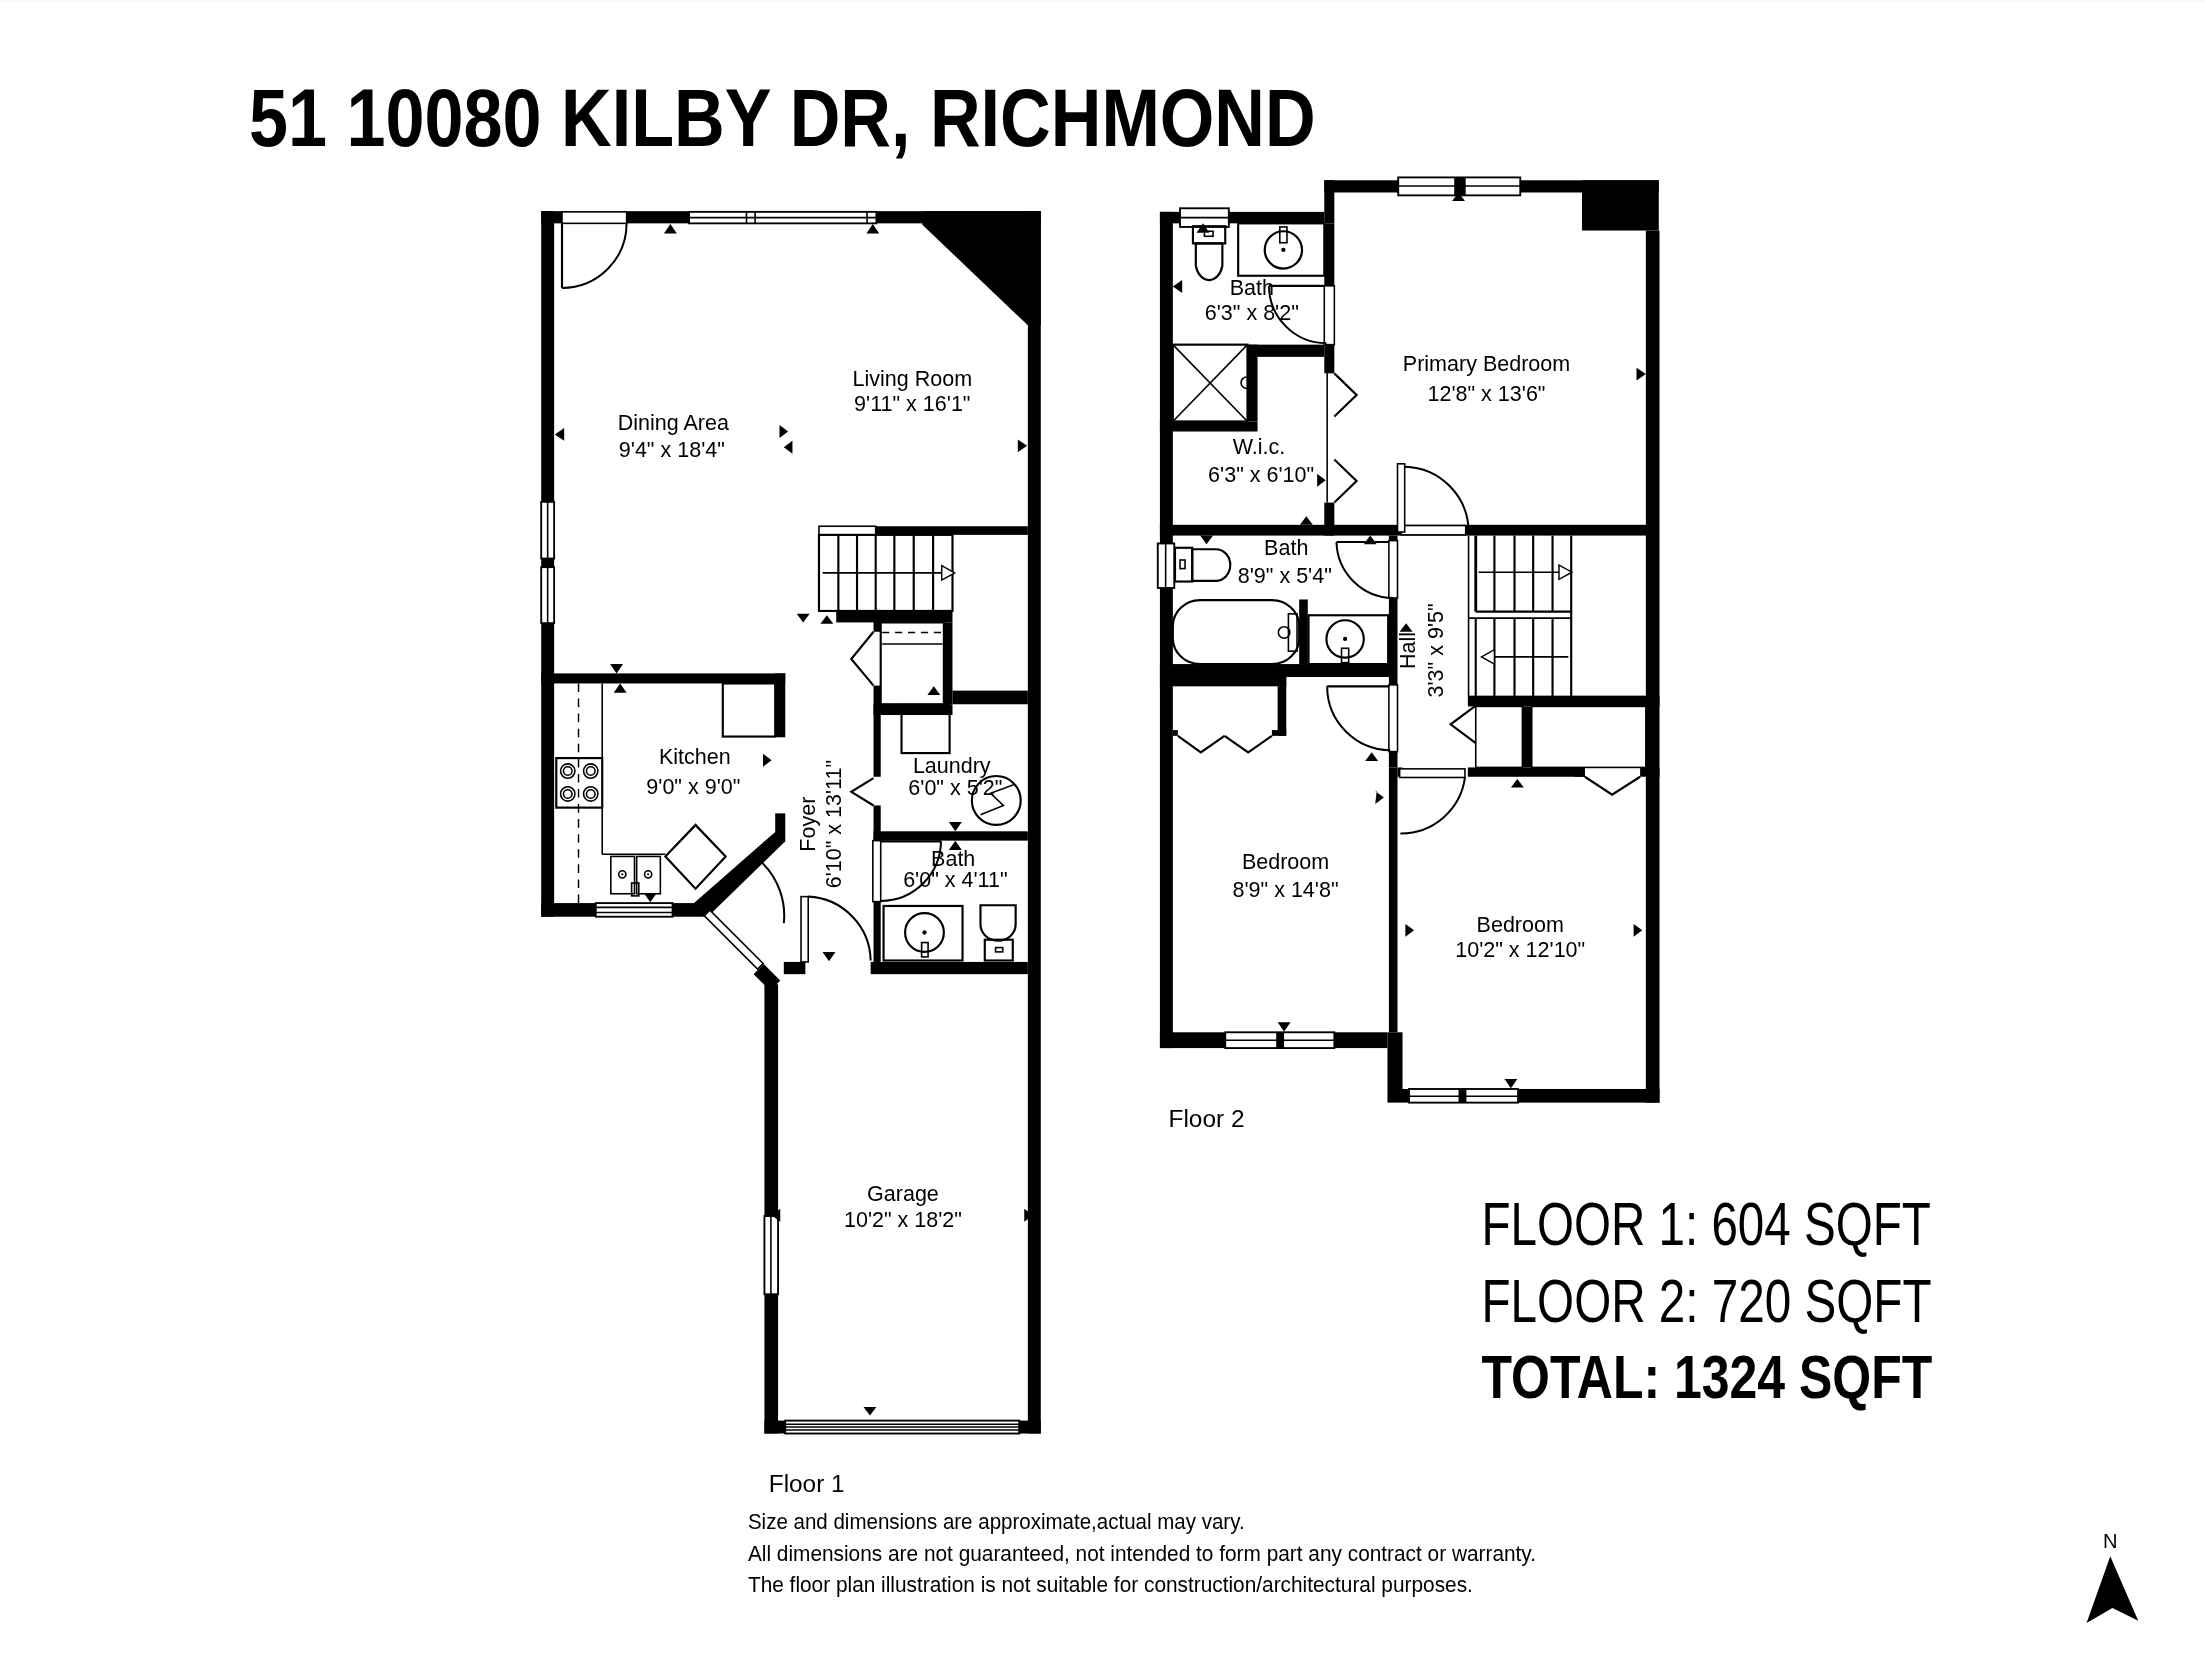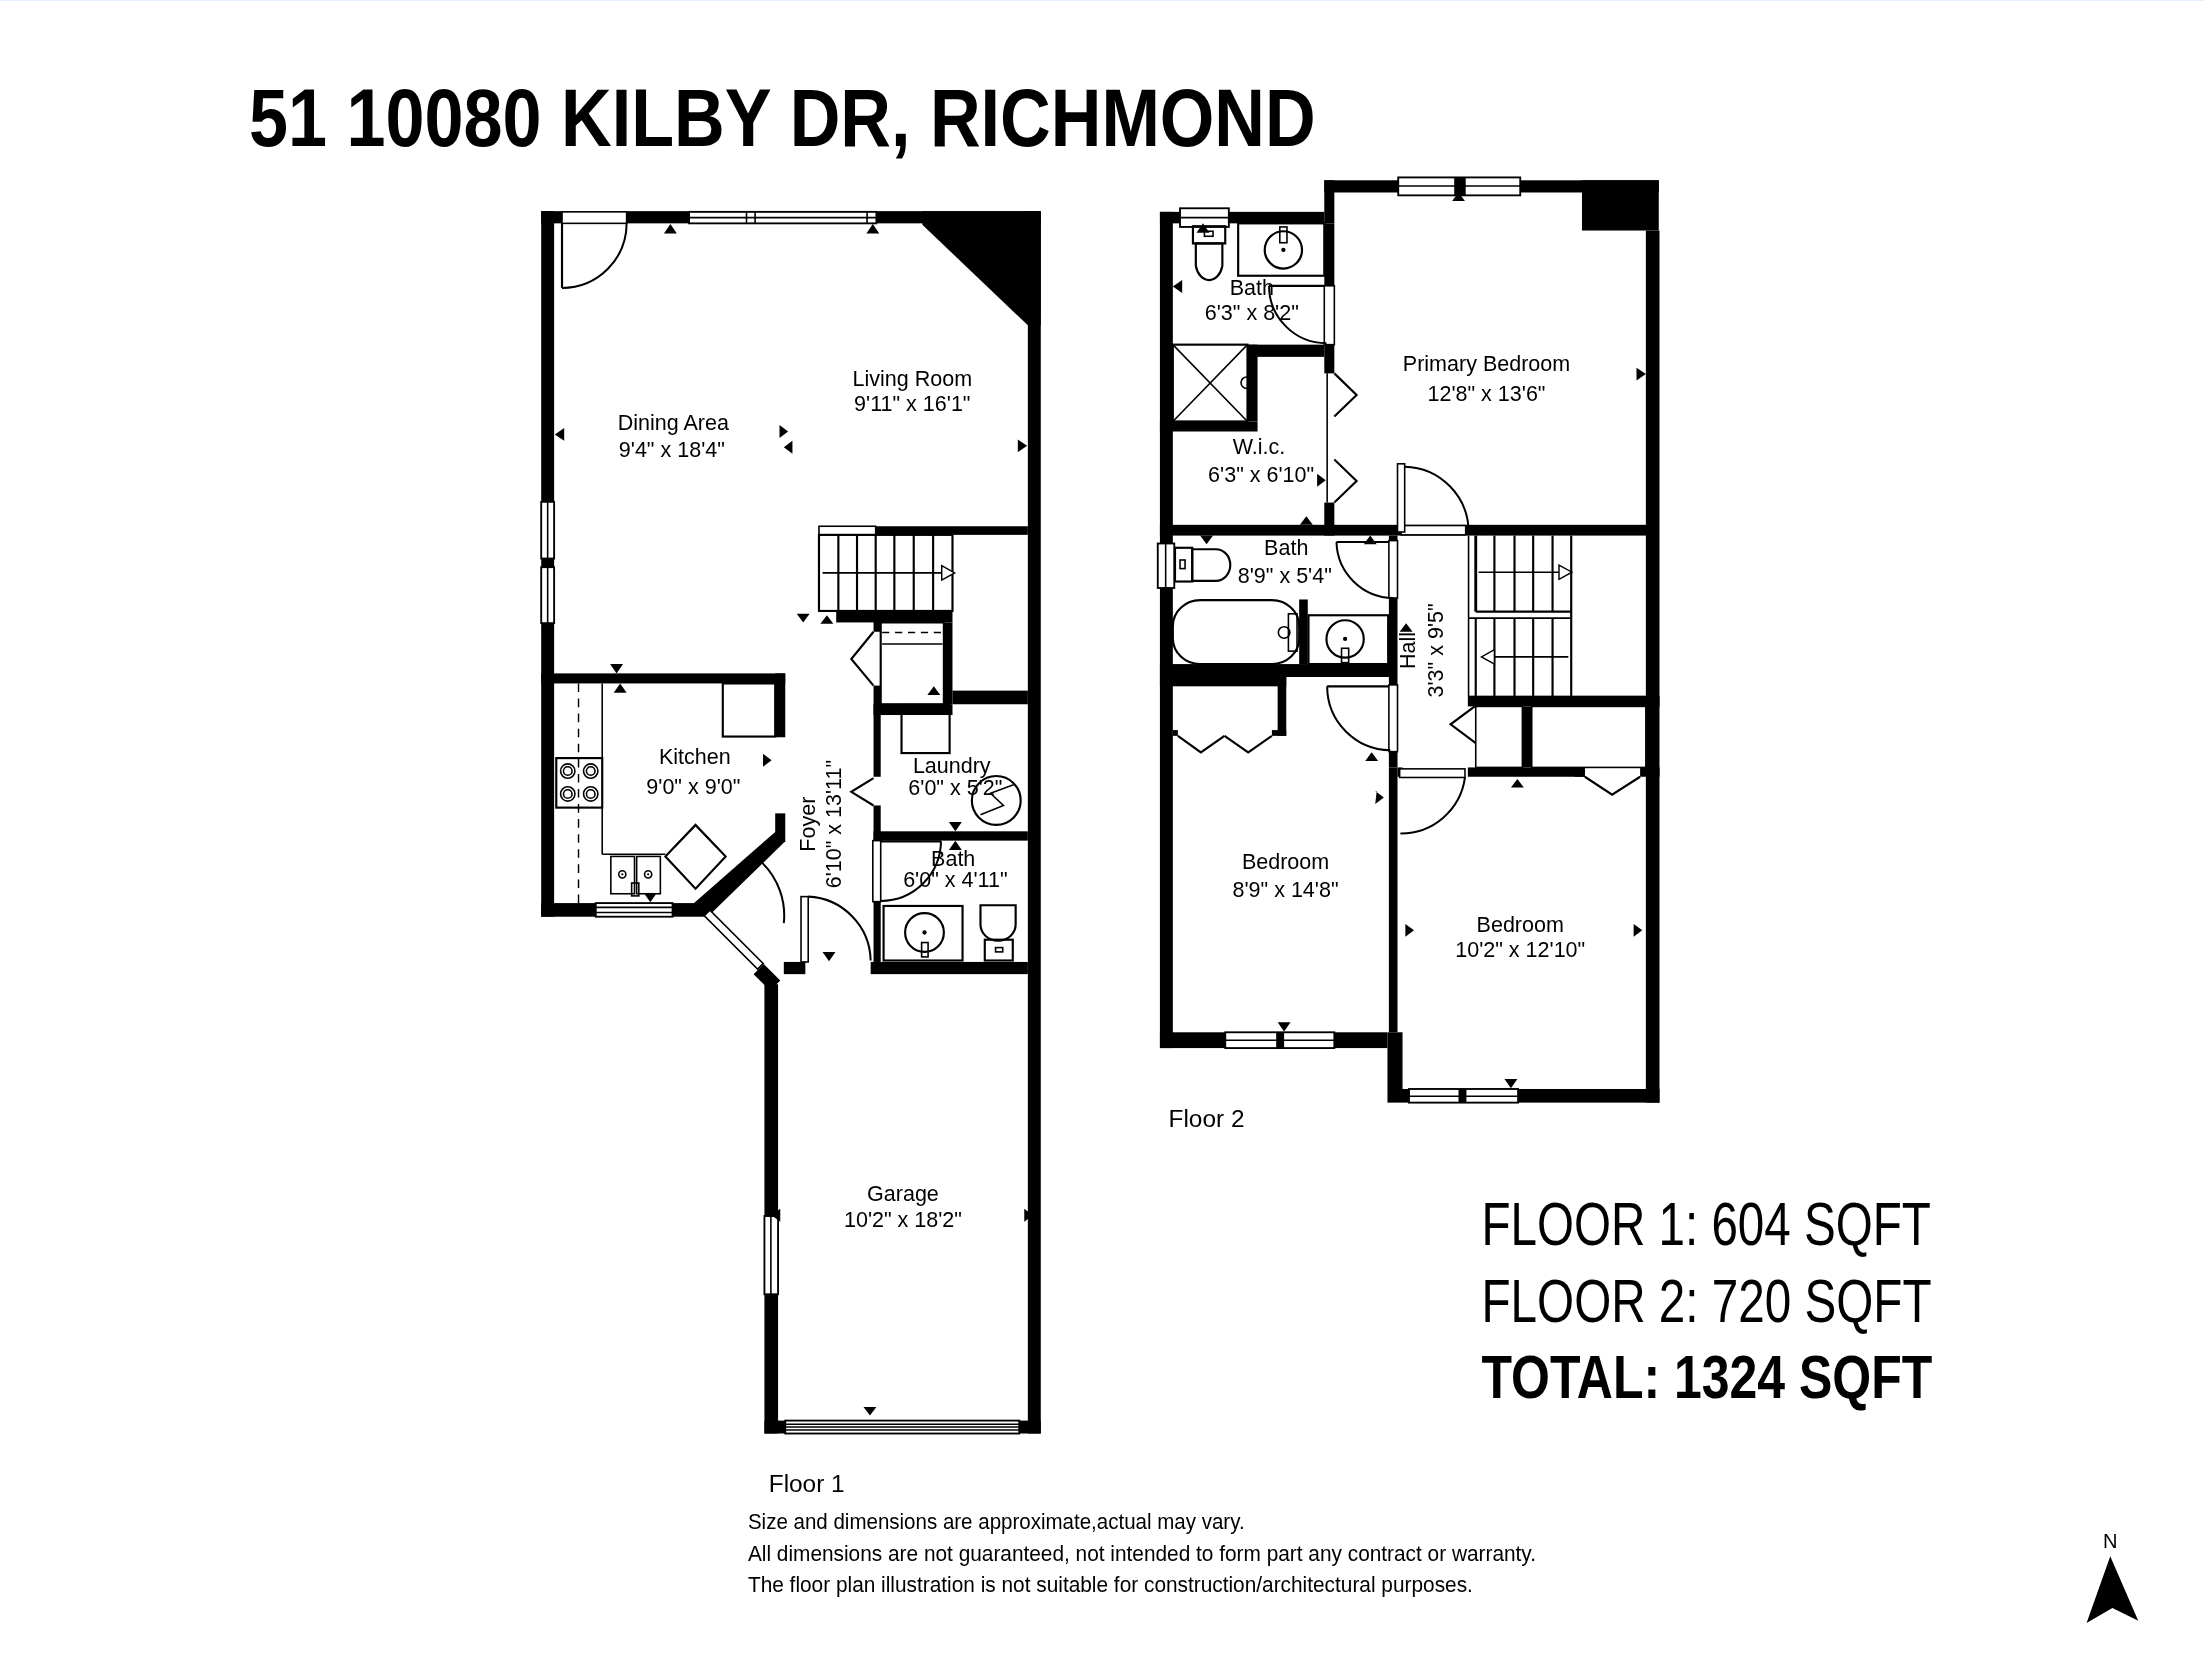--- a/index.html
+++ b/index.html
@@ -1,16 +1,16 @@
 <!DOCTYPE html>
 <html style="font-size:11.5px"><head>
 <meta charset="utf-8">
 <style>
   html,body{margin:0;padding:0;background:#ffffff;}
-  .page{position:relative;width:2205px;height:1654px;background:#3b82f6;overflow:hidden;text-align:right;}
+  .page{position:relative;width:2205px;height:1654px;background:#c4b5fd;overflow:hidden;text-align:right;}
   svg{position:absolute;left:0;top:0;}
   text{font-family:"Liberation Sans", sans-serif;fill:#000000;}
   .lbl{font-size:30px;}
   .wall{fill:#000000;}
   .thin{fill:none;stroke:#000000;stroke-width:3;}
   .thin15{fill:none;stroke:#000000;stroke-width:2.2;}
   .win{fill:#ffffff;stroke:#000000;stroke-width:2.6;}
   .leaf{fill:#ffffff;stroke:#000000;stroke-width:2.2;}
   .arc{fill:none;stroke:#000000;stroke-width:2.8;}
   .tri{fill:#000000;}

